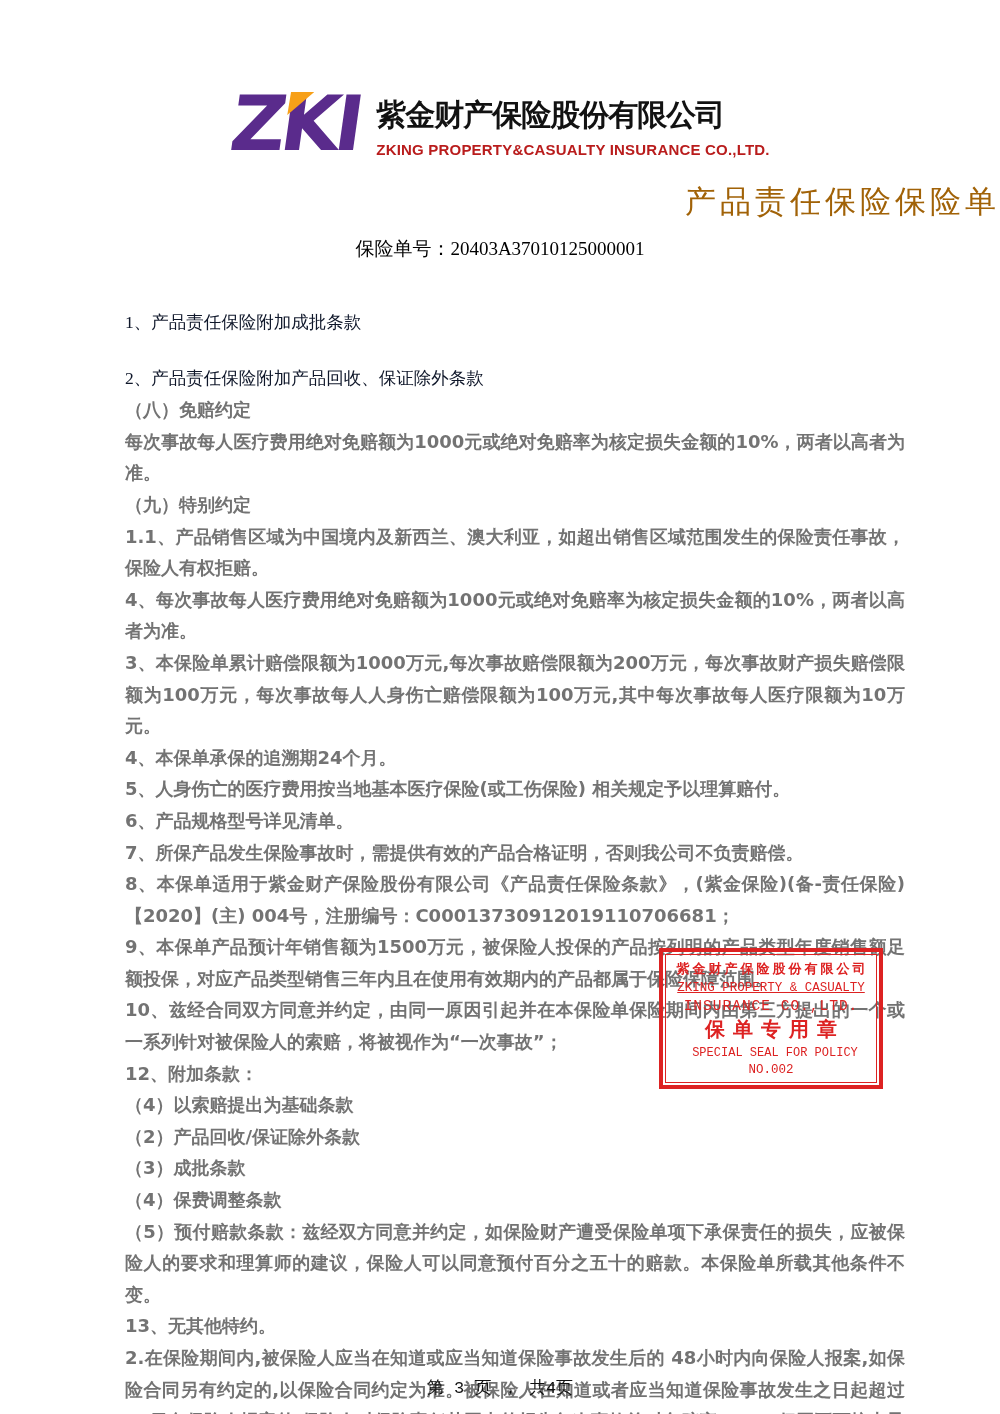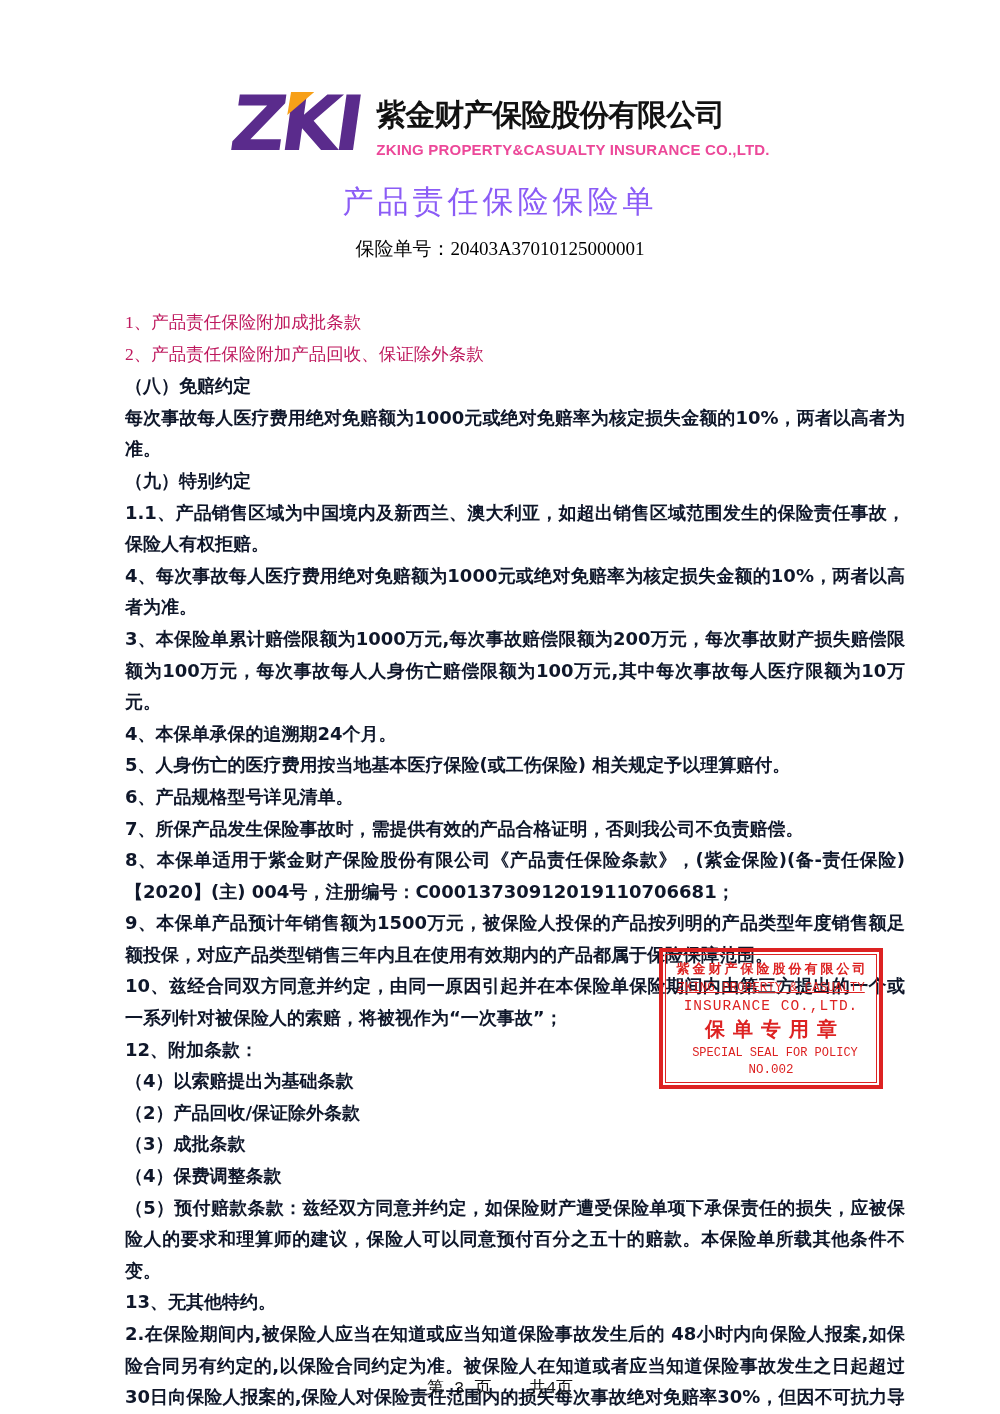--- a/index.html
+++ b/index.html
@@ -53,56 +53,58 @@
     font-weight: bold;
     letter-spacing: -1px;
     color: #121212;
     line-height: 34px;
   }
   .company-en {
     margin-top: 9px;
     font-size: 15px;
     font-weight: bold;
     letter-spacing: 0.2px;
-    color: #ec4899;
+    color: #b91c1c;
   }
   .doc-title {
     margin: 17px 0 0 0;
     font-family: "Liberation Serif", "DejaVu Serif", serif;
     font-weight: normal;
     font-size: 31px;
     letter-spacing: 4px;
-    color: #8b5cf6;
+    color: #a16207;
+    text-align: right;
   }
   .policy-no {
     margin-top: 13px;
     font-family: "Liberation Serif", "DejaVu Serif", serif;
     font-size: 19px;
     color: #000;
   }
 
   
   .clauses {
     margin-top: 45px;
     padding: 0 95px 0 125px; 
   }
   .clauses p {
     margin: 0;
     font-size: 18px;
     font-weight: bold;
     line-height: 31.6px;
     text-align: justify;
-    color: #0f172a;
+    color: #737373;
     font-family: "DejaVu Sans", "Liberation Sans", sans-serif;
   }
   .clauses p.song {
     font-family: "Liberation Serif", "DejaVu Serif", serif;
     font-weight: normal;
     font-size: 17.5px;
-    color: #be185d;
+    color: #0f172a;
+    margin-top: 24px;
   }
 
   
   .seal {
     position: absolute;
     left: 659px;
     top: 948px;
     width: 224px;
     height: 141px;
     box-sizing: border-box;

